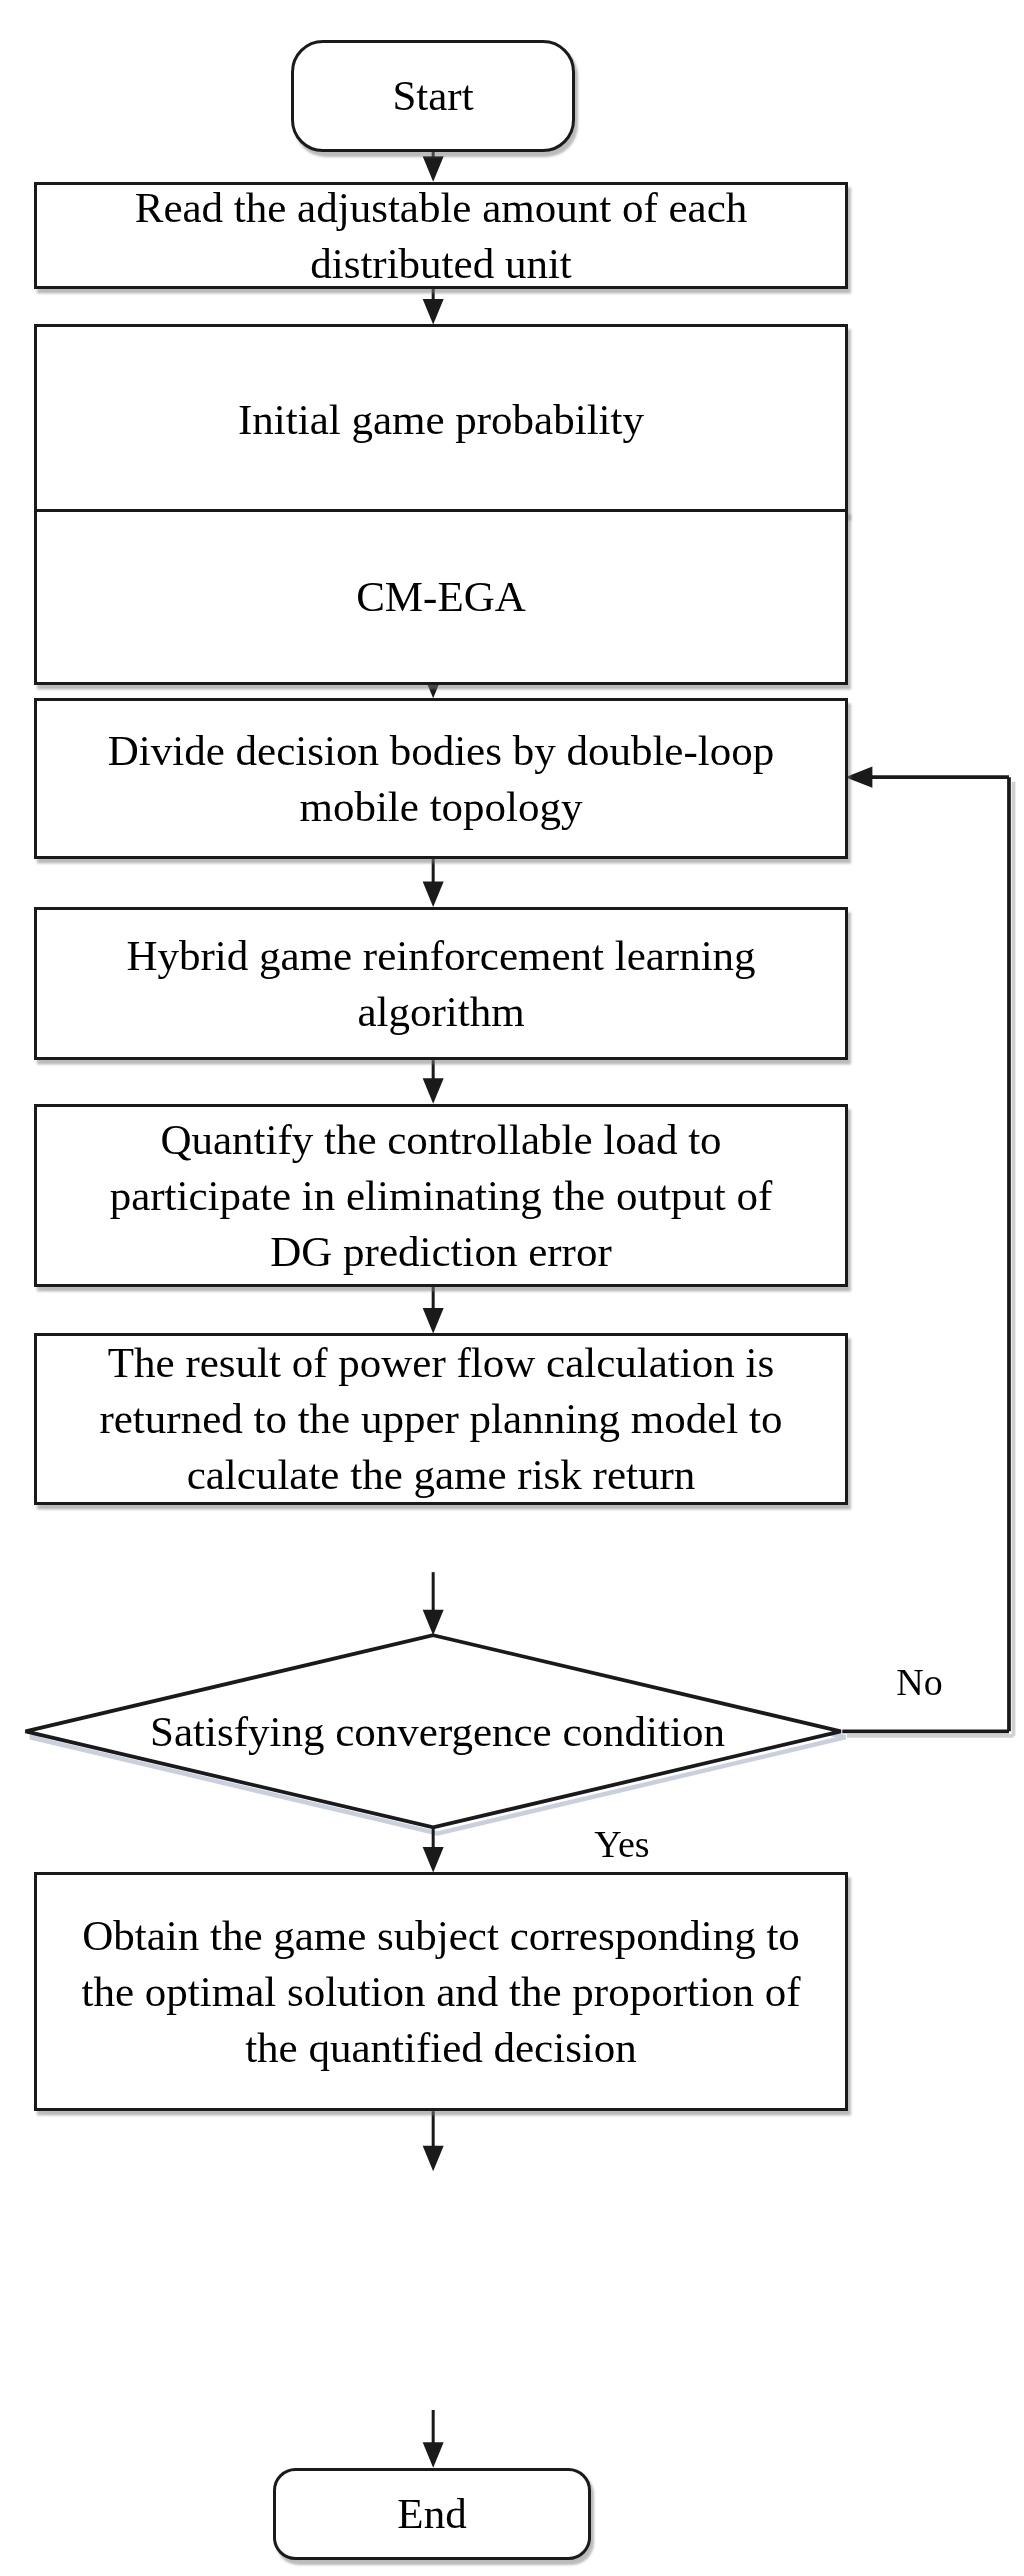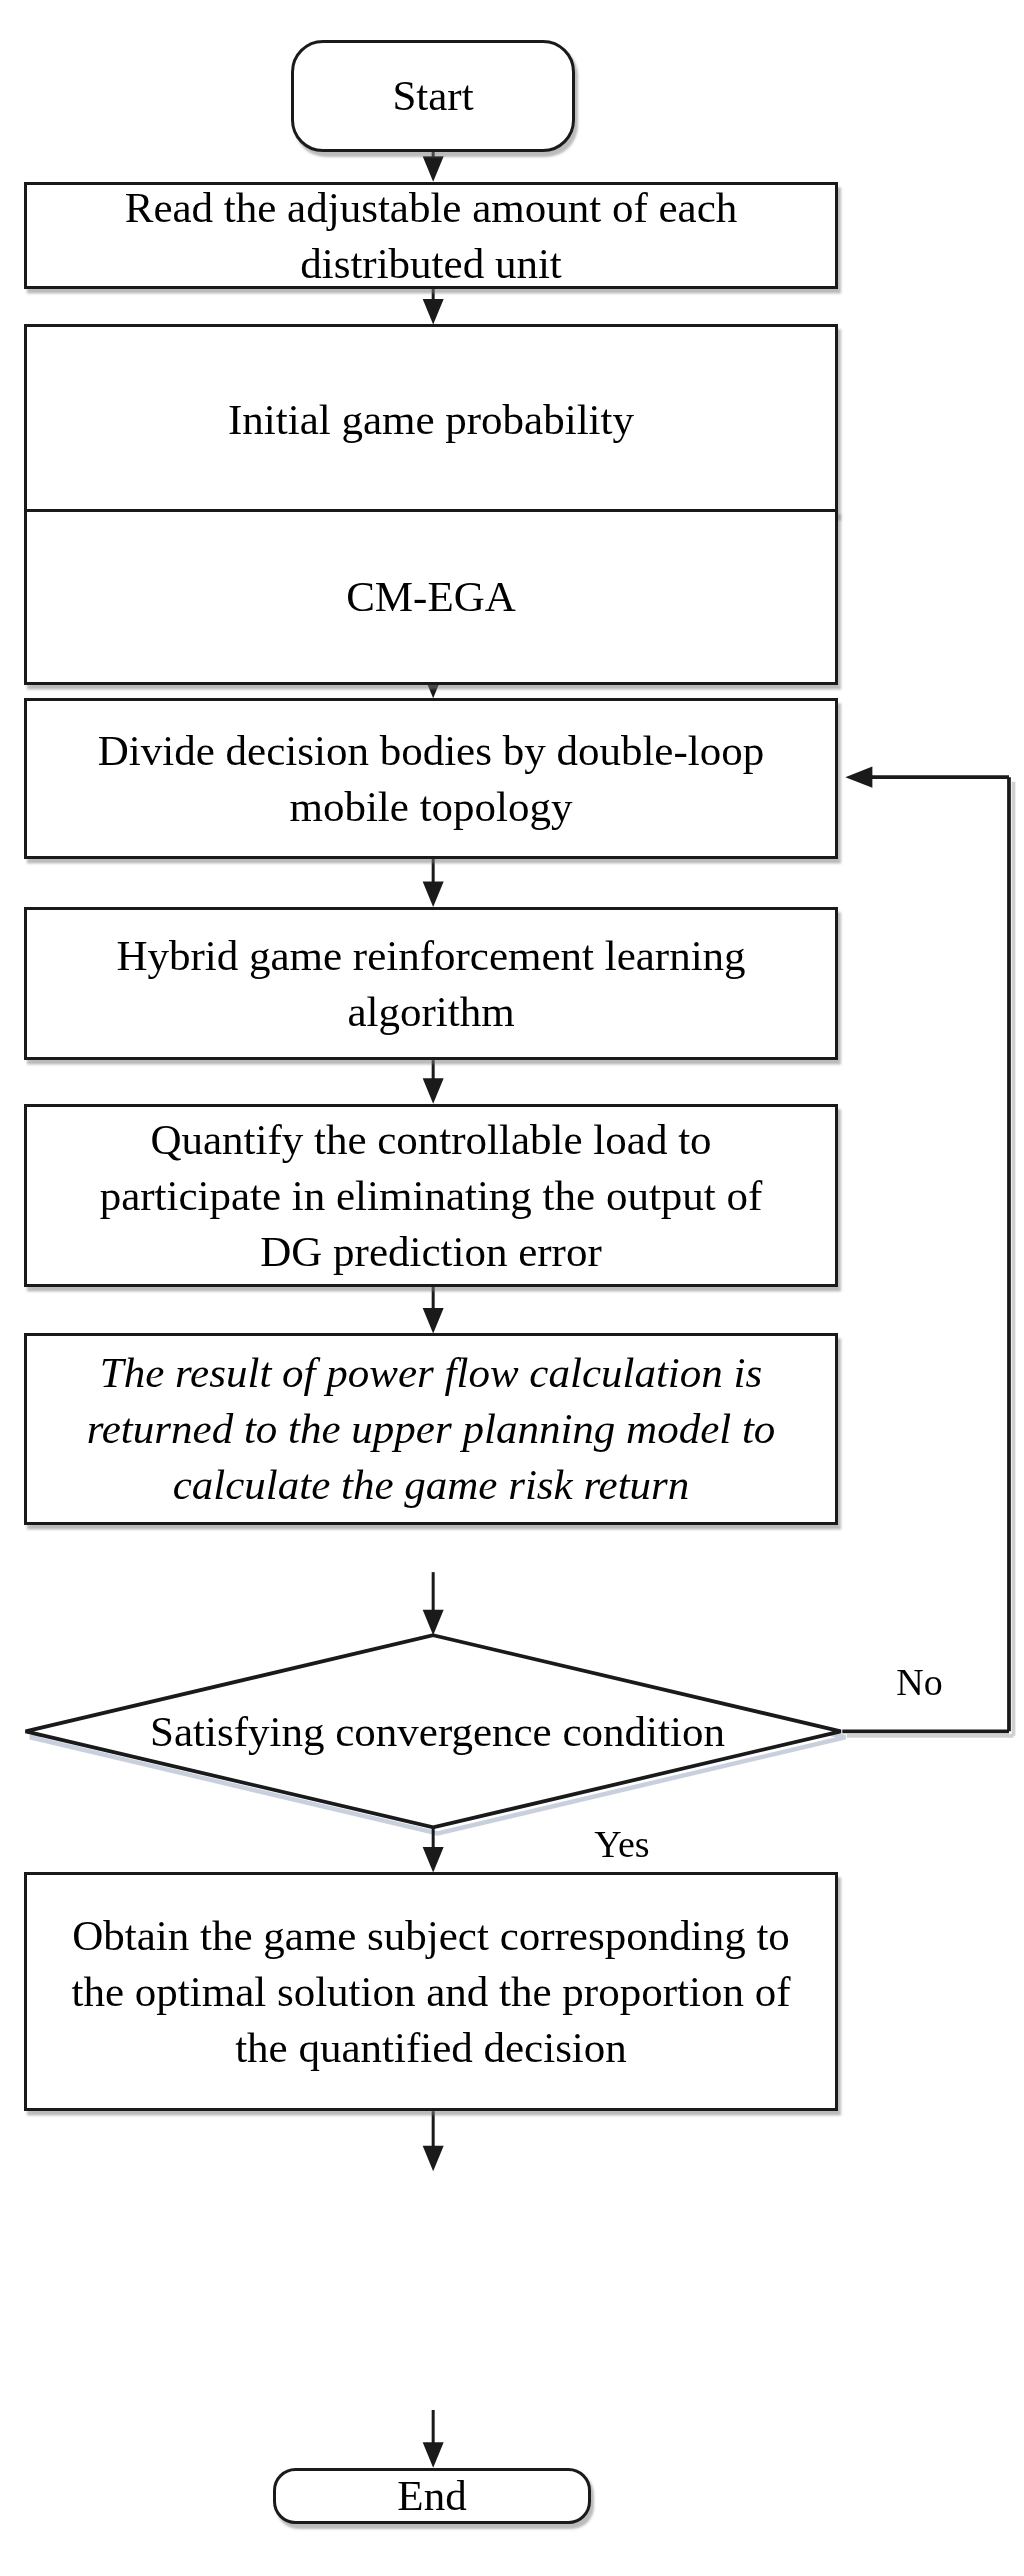--- a/index.html
+++ b/index.html
@@ -3,39 +3,39 @@
 <meta charset="utf-8">
 <style>
   html,body{margin:0;padding:0;background:#ffffff;}
   .canvas{
     position:relative;width:1024px;height:2576px;background:#ffffff;
     font-family:"Liberation Serif","DejaVu Serif",serif;color:#000;
     overflow:hidden;
   }
   svg.connectors{position:absolute;left:0;top:0;width:1024px;height:2576px;}
   .node{
-    position:absolute;left:24px;width:814px;box-sizing:border-box;
+    position:absolute;left:34px;width:814px;box-sizing:border-box;
     background:#ffffff;border:3px solid #1a1a1a;
     display:flex;align-items:center;justify-content:center;
     text-align:center;font-size:43px;line-height:56px;
     white-space:pre-line;
     box-shadow:3px 4.5px 2.3px rgba(120,120,120,0.5);
   }
   .terminator{border-radius:32px;}
   .n-start   {left:291px; top:24px;   width:284px; height:112px;margin-top:16px;}
   .n-read    {top:182px;  height:107px;}
   .n-initial {top:324px;  height:192px;}
   .n-cmega   {top:509px;  height:176px;}
   .n-divide  {top:698px;  height:161px;}
   .n-hybrid  {top:907px; height:153px;}
   .n-quantify{top:1104px; height:183px;}
-  .n-result  {top:1333px; height:192px;font-style:italic;}
+  .n-result  {top:1333px; height:172px;}
   .n-obtain  {top:1872px; height:239px;}
   .n-get     {top:2171px; height:239px;}
-  .n-end     {left:273px; top:2468px; width:318px; height:56px; border-radius:22.5px;}
+  .n-end     {left:273px; top:2468px; width:318px; height:92px; border-radius:22.5px;}
   .diamond-label{
     position:absolute;left:53px;top:1635px;width:769px;height:192px;
     display:flex;align-items:center;justify-content:center;
     text-align:right;font-size:43px;line-height:53px;
   }
   .edge-label{
     position:absolute;font-size:38px;line-height:42px;text-align:center;
   }
   .l-no {left:878px;top:1661px;width:83px;}
   .l-yes{left:577px; top:1823px;width:90px;}

